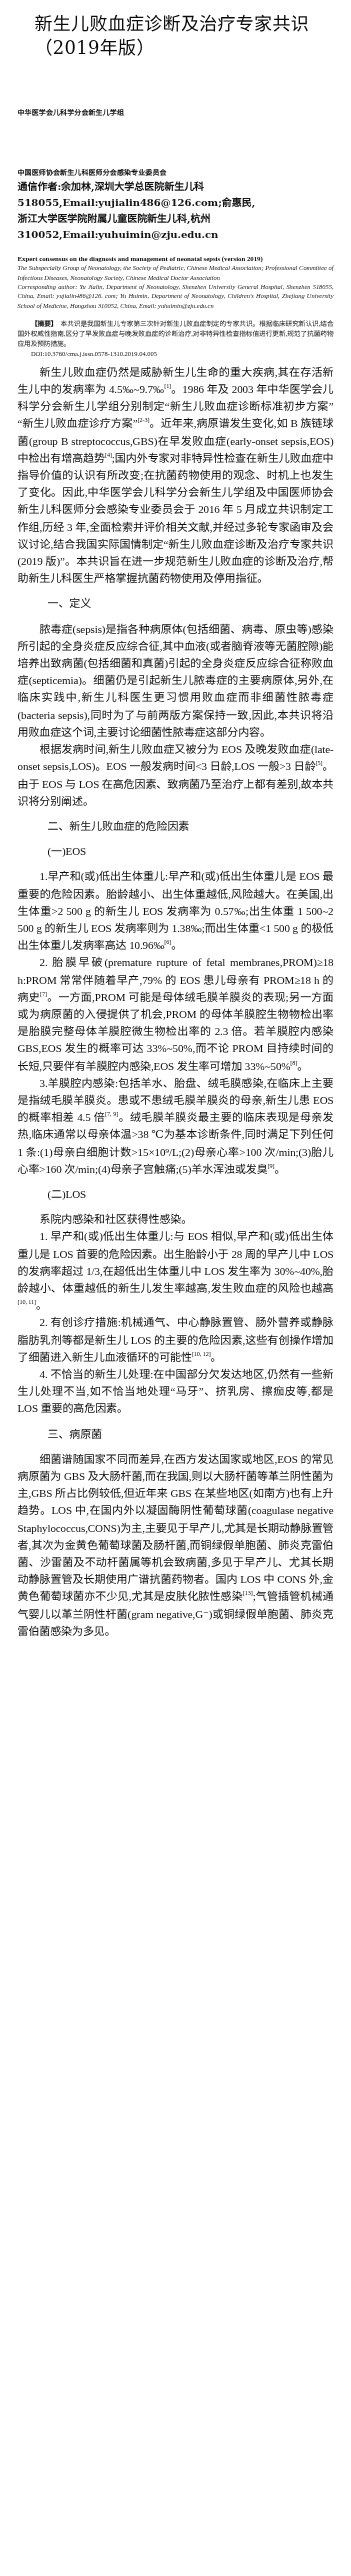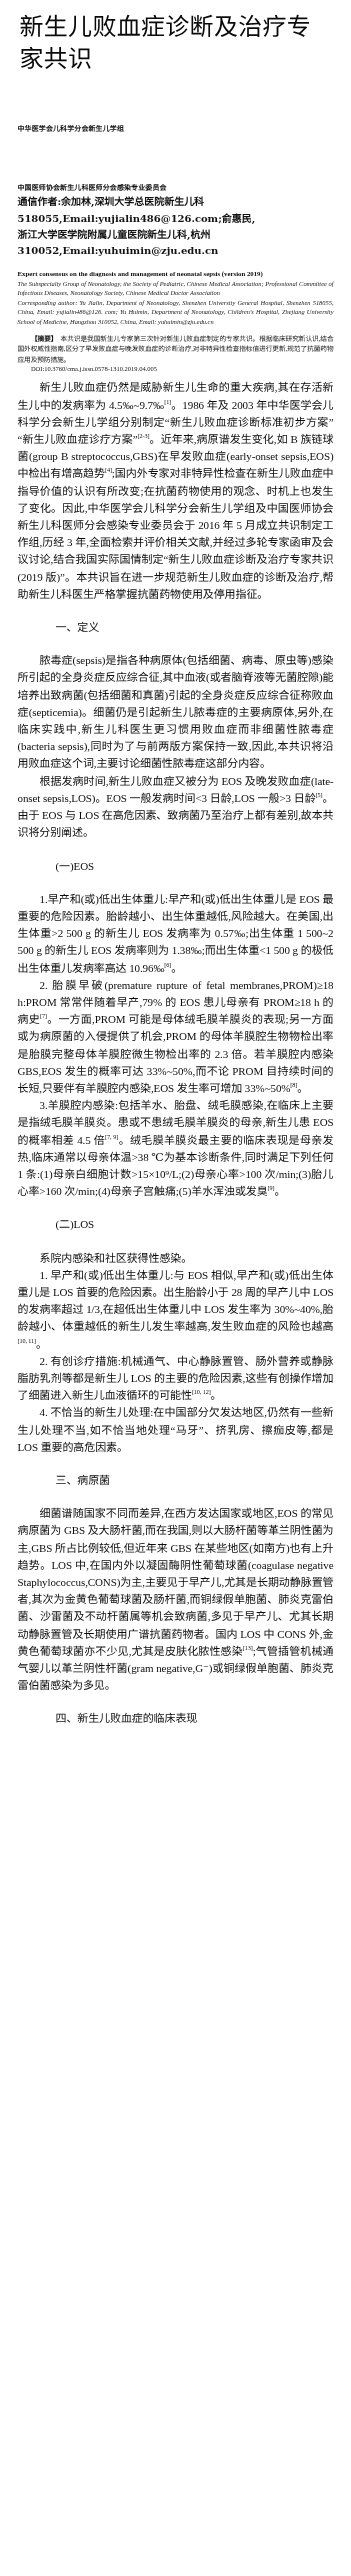--- a/index.html
+++ b/index.html
@@ -19,25 +19,25 @@
     width: 351px;
     height: 2701px;
     box-sizing: border-box;
     padding: 12.4px 17.5px 0 17.5px;
     position: relative;
   }
 
   
   .doc-title {
     font-family: "DejaVu Serif", "Liberation Serif", serif;
-    font-size: 24px;
+    font-size: 18px;
     font-weight: 400;
     line-height: 1.30;
     letter-spacing: 0.3px;
-    margin: 0 0 0 2px;
+    margin: 0 0 0 17px;
     color: #0a0a0a;
   }
   .doc-title .line2 { display: block; }
 
   .org-block {
     margin-top: 11.3px;
     font-family: "DejaVu Serif", "Liberation Serif", serif;
     font-weight: bold;
     font-size: 7px;
     line-height: 1.62;
@@ -104,40 +104,41 @@
     letter-spacing: -0.1px;
     color: #0c0c0c;
   }
   .body-text p {
     margin: 0;
     text-indent: 2em;
   }
   .body-text h2,
   .body-text h3,
   .body-text h4 {
-    margin: 16px;
+    margin: 8px;
     font-size: 11px;
     font-weight: 400;
     line-height: 1.565;
     text-indent: 2em;
   }
   sup {
     font-size: 0.56em;
     vertical-align: super;
     line-height: 0;
     font-family: "Liberation Serif", serif;
   }
 </style>
 </head>
 <body>
 
 <div class="page">
 
   <h1 class="doc-title">
     <span>新生儿败血症诊断及治疗专家共识</span>
+    <span class="line2">（2019年版）</span>
   </h1>
 
   <div class="org-block">
     <div>中华医学会儿科学分会新生儿学组</div>
     <div>中国医师协会新生儿科医师分会感染专业委员会</div>
   </div>
 
   <div class="corr-zh">
     <div>通信作者:余加林,深圳大学总医院新生儿科 518055,Email:yujialin486@126.com;俞惠民,</div>
     <div>浙江大学医学院附属儿童医院新生儿科,杭州 310052,Email:yuhuimin@zju.edu.cn</div>
@@ -158,20 +159,21 @@
   <div class="body-text">
 
     <p><span>新生儿败血症仍然是威胁新生儿生命的重大疾病,其在存活新生儿中的发病率为 4.5‰~9.7‰</span><sup>[1]</sup><span>。1986 年及 2003 年中华医学会儿科学分会新生儿学组分别制定“新生儿败血症诊断标准初步方案”“新生儿败血症诊疗方案”</span><sup>[2-3]</sup><span>。近年来,病原谱发生变化,如 B 族链球菌(group B streptococcus,GBS)在早发败血症(early-onset sepsis,EOS)中检出有增高趋势</span><sup>[4]</sup><span>;国内外专家对非特异性检查在新生儿败血症中指导价值的认识有所改变;在抗菌药物使用的观念、时机上也发生了变化。因此,中华医学会儿科学分会新生儿学组及中国医师协会新生儿科医师分会感染专业委员会于 2016 年 5 月成立共识制定工作组,历经 3 年,全面检索并评价相关文献,并经过多轮专家函审及会议讨论,结合我国实际国情制定“新生儿败血症诊断及治疗专家共识(2019 版)”。本共识旨在进一步规范新生儿败血症的诊断及治疗,帮助新生儿科医生严格掌握抗菌药物使用及停用指征。</span></p>
 
     <h2>一、定义</h2>
 
     <p><span>脓毒症(sepsis)是指各种病原体(包括细菌、病毒、原虫等)感染所引起的全身炎症反应综合征,其中血液(或者脑脊液等无菌腔隙)能培养出致病菌</span><span>(包括细菌和真菌)引起的全身炎症反应综合征称败血症(septicemia)。细菌仍是引起新生儿脓毒症的主要病原体,另外,在临床实践中,新生儿科医生更习惯用败血症而非细菌性脓毒症(bacteria sepsis),同时为了与前两版方案保持一致,因此,本共识将沿用败血症这个词,主要讨论细菌性脓毒症这部分内容。</span></p>
 
     <p><span>根据发病时间,新生儿败血症又被分为 EOS 及晚发败血症(late-onset sepsis,LOS)。EOS 一般发病时间&lt;3 日龄,LOS 一般&gt;3 日龄</span><sup>[5]</sup><span>。由于 EOS 与 LOS 在高危因素、致病菌乃至治疗上都有差别,故本共识将分别阐述。</span></p>
 
+    <h2>二、新生儿败血症的危险因素</h2>
 
     <h3>(一)EOS</h3>
 
     <p><span>1.早产和(或)低出生体重儿:早产和(或)低出生体重儿是 EOS 最重要的危险因素。胎龄越小、出生体重越低,风险越大。在美国,出生体重&gt;2 500 g 的新生儿 EOS 发病率为 0.57‰;出生体重 1 500~2 500 g 的新生儿 EOS 发病率则为 1.38‰;而出生体重&lt;1 500 g 的极低出生体重儿发病率高达 10.96‰</span><sup>[6]</sup><span>。</span></p>
 
     <p><span>2. 胎膜早破(premature rupture of fetal membranes,PROM)≥18 h:PROM 常常伴随着早产,79% 的 EOS 患儿母亲有 PROM≥18 h 的病史</span><sup>[7]</sup><span>。一方面,PROM 可能是母体绒毛膜羊膜炎的表现;另一方面或为病原菌的入侵提供了机会,PROM 的母体羊膜腔生物物检出率是胎膜完整母体羊膜腔微生物检出率的 2.3 倍。若羊膜腔内感染 GBS,EOS 发生的概率可达 33%~50%,而不论 PROM 目持续时间的长短,只要伴有羊膜腔内感染,EOS 发生率可增加 33%~50%</span><sup>[8]</sup><span>。</span></p>
 
     <p><span>3.羊膜腔内感染:包括羊水、胎盘、绒毛膜感染,在临床上主要是指绒毛膜羊膜炎。患或不患绒毛膜羊膜炎的母亲,新生儿患 EOS 的概率相差 4.5 倍</span><sup>[7, 9]</sup><span>。绒毛膜羊膜炎最主要的临床表现是母亲发热,临床通常以母亲体温&gt;38 ℃为基本诊断条件,同时满足下列任何 1 条:(1)母亲白细胞计数&gt;15×10⁹/L;(2)母亲心率&gt;100 次/min;(3)胎儿心率&gt;160 次/min;(4)母亲子宫触痛;(5)羊水浑浊或发臭</span><sup>[9]</sup><span>。</span></p>
 
     <h3>(二)LOS</h3>
@@ -181,18 +183,17 @@
 
     <p><span>2. 有创诊疗措施:机械通气、中心静脉置管、肠外营养或静脉脂肪乳剂等都是新生儿 LOS 的主要的危险因素,这些有创操作增加了细菌进入新生儿血液循环的可能性</span><sup>[10, 12]</sup><span>。</span></p>
 
 
     <p>4. 不恰当的新生儿处理:在中国部分欠发达地区,仍然有一些新生儿处理不当,如不恰当地处理“马牙”、挤乳房、擦痂皮等,都是 LOS 重要的高危因素。</p>
 
     <h2>三、病原菌</h2>
 
     <p><span>细菌谱随国家不同而差异,在西方发达国家或地区,EOS 的常见病原菌为 GBS 及大肠杆菌,而在我国,则以大肠杆菌等革兰阴性菌为主,GBS 所占比例较低,但近年来 GBS 在某些地区(如南方)也有上升趋势。LOS 中,在国内外以凝固酶阴性葡萄球菌(coagulase negative Staphylococcus,CONS)为主,主要见于早产儿,尤其是长期动静脉置管者,其次为金黄色葡萄球菌及肠杆菌,而铜绿假单胞菌、肺炎克雷伯菌、沙雷菌及不动杆菌属等机会致病菌,多见于早产儿、尤其长期动静脉置管及长期使用广谱抗菌药物者。国内 LOS 中 CONS 外,金黄色葡萄球菌亦不少见,尤其是皮肤化脓性感染</span><sup>[13]</sup><span>;气管插管机械通气婴儿以革兰阴性杆菌(gram negative,G⁻)或铜绿假单胞菌、肺炎克雷伯菌感染为多见。</span></p>
 
-    <h2>四、新生儿败血症的临床表现</h2>
 
 
   </div>
 </div>
 
 
 </body></html>

